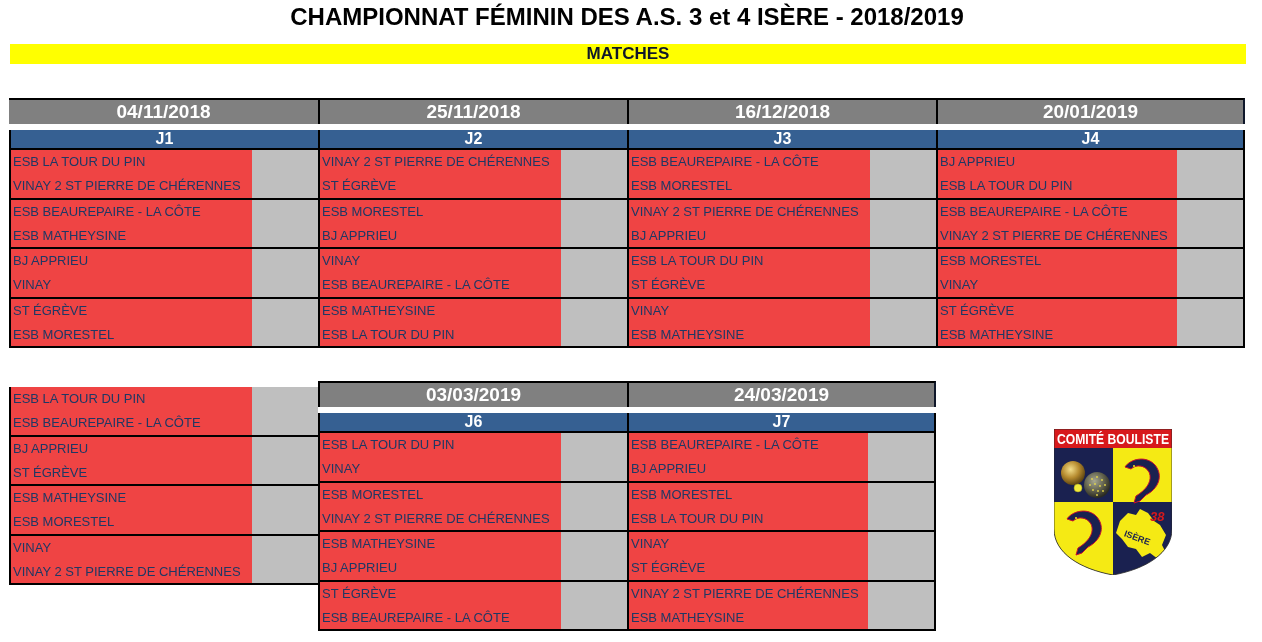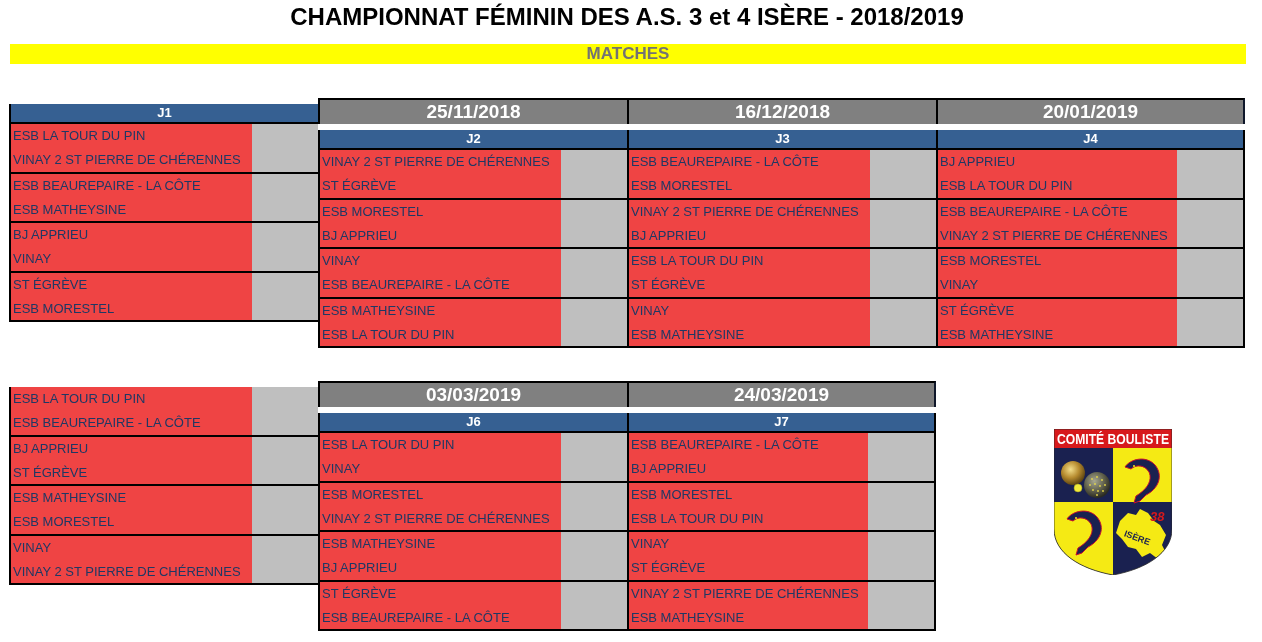--- a/index.html
+++ b/index.html
@@ -11,41 +11,41 @@
   .title {
     position: absolute; left: 9px; top: 5px; width: 1236px;
     text-align: center; font-weight: bold; font-size: 24px; line-height: 24px;
     color: #000000; white-space: nowrap;
   }
   .band {
     position: absolute; left: 10px; top: 44px; width: 1236px; height: 20px;
     background: #FFFF00; text-align: center;
   }
   .band span {
-    font-weight: bold; font-size: 17px; line-height: 20px; color: #737373;
+    font-weight: bold; font-size: 17px; line-height: 20px; color: #0f172a;
   }
   .sheet {
     position: absolute; display: flex; left: 9px;
   }
   .sheet.top { top: 98px; width: 1236px; }
   .sheet.bottom { top: 381px; width: 927px; }
   .round { width: 309px; display: flex; flex-direction: column; box-sizing: border-box; }
   .date-cell {
     height: 26px; box-sizing: border-box;
     background: #808080; color: #ffffff;
     font-weight: bold; font-size: 19px; line-height: 24px; text-align: center;
     border-top: 2px solid #000; border-left: 2px solid #000;
   }
   .round:first-child .date-cell { border-left: none; }
   .round:last-child .date-cell { border-right: 2px solid #0f172a; }
   .gap { height: 6px; background: #ffffff; }
   .round-label {
     height: 20px; box-sizing: border-box;
     background: #366092; color: #ffffff;
-    font-weight: bold; font-size: 13px; line-height: 18px; text-align: center;
+    font-weight: bold; font-size: 16px; line-height: 18px; text-align: center;
     border-left: 2px solid #000; border-bottom: 2px solid #000;
   }
   .round:last-child .round-label { border-right: 2px solid #000; }
   .match {
     height: 49.5px; box-sizing: border-box; display: flex;
     border-left: 2px solid #000; border-bottom: 2px solid #000;
   }
   .round:last-child .match { border-right: 2px solid #000; }
   .teams { flex: 1; background: #ef4444; display: flex; flex-direction: column; }
   .team {
@@ -59,20 +59,21 @@
 <body>
 
 <div class="title">CHAMPIONNAT FÉMININ DES A.S. 3 et 4 ISÈRE - 2018/2019</div>
 <div class="band">
   <span>MATCHES</span>
 </div>
 
 <div class="sheet top">
 
   <div class="round">
+    <div class="date-cell">04/11/2018</div>
     <div class="gap"></div>
     <div class="round-label">J1</div>
     <div class="match">
       <div class="teams">
         <div class="team">ESB LA TOUR DU PIN</div>
         <div class="team">VINAY 2 ST PIERRE DE CHÉRENNES</div>
       </div>
       <div class="score"></div>
     </div>
     <div class="match">

